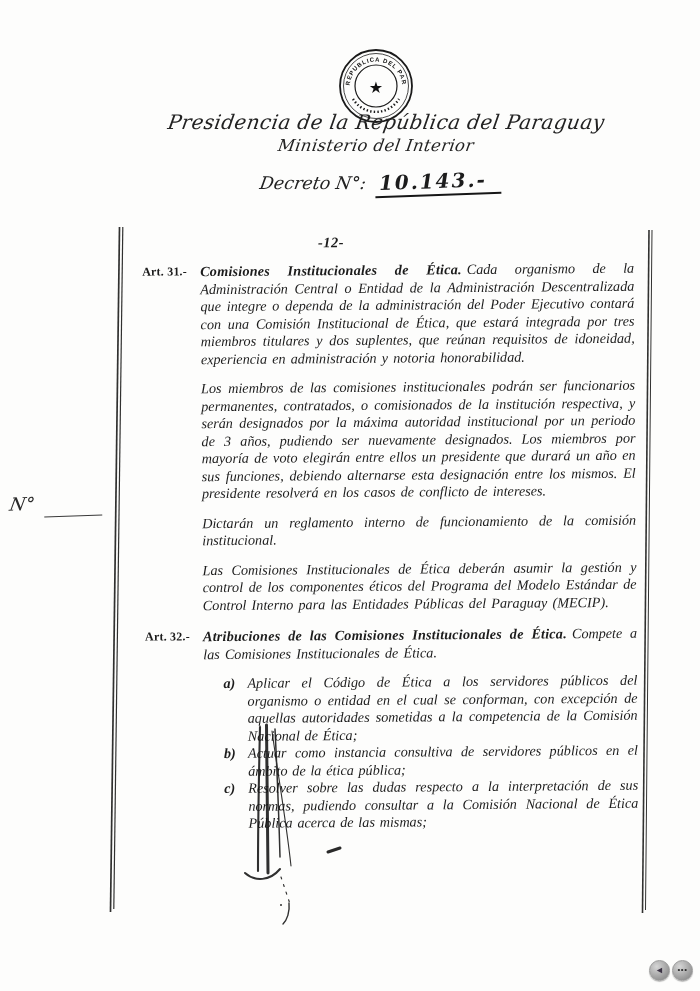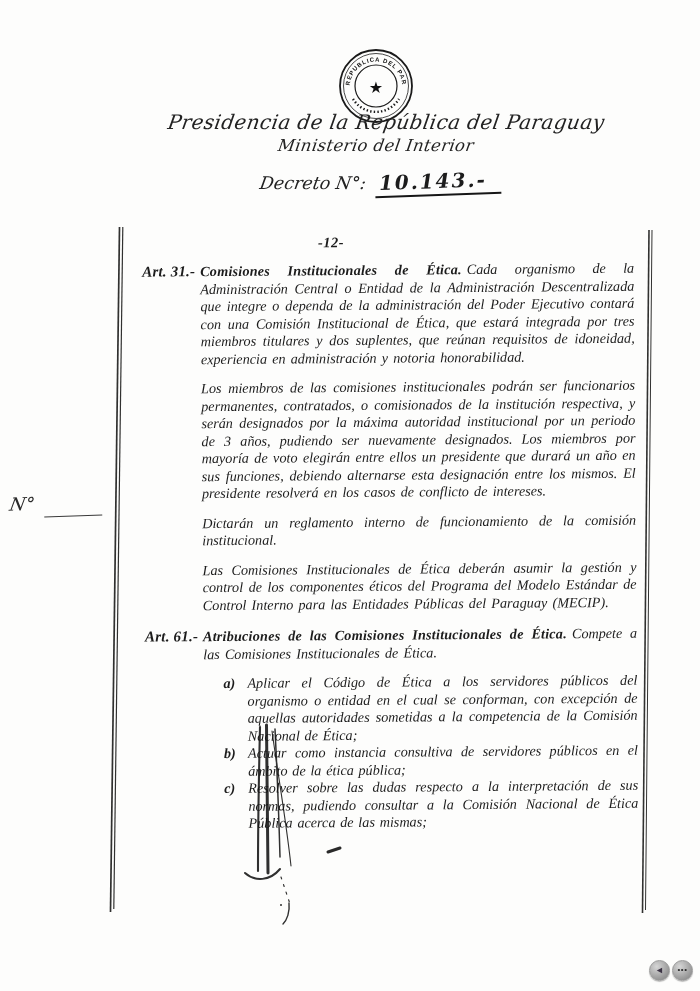--- a/index.html
+++ b/index.html
@@ -44,21 +44,21 @@
   }
   .page-number{
     position:absolute;left:0;top:234px;width:662px;
     text-align:center;font-weight:bold;font-style:italic;font-size:14.5px;
     letter-spacing:.5px;
   }
   .content{position:absolute;left:142px;top:262px;width:492px;}
   .article{display:flex;align-items:flex-start;}
   .article + .article{margin-top:14px;}
   .article-label{
-    flex:0 0 58px;font-weight:bold;font-style:italic;font-size:15px;
+    flex:0 0 58px;font-weight:bold;font-size:12px;
     line-height:17.5px;letter-spacing:.2px;
   }
   .article-body{flex:1 1 auto;width:432px;}
   .para{
     margin:0;font-style:italic;font-size:14.2px;line-height:17.5px;
     text-align:justify;word-spacing:1.6px;
   }
   .para + .para{margin-top:12px;}
   .para b{margin-right:5px;letter-spacing:.2px;}
   .ethics-list{margin-top:12px;padding-left:20px;}
@@ -134,21 +134,21 @@
         <div class="article-label">Art. 31.-</div>
         <div class="article-body">
           <p class="para"><b>Comisiones Institucionales de Ética.</b><span>Cada organismo de la Administración Central o Entidad de la Administración Descentralizada que integre o dependa de la administración del Poder Ejecutivo contará con una Comisión Institucional de Ética, que estará integrada por tres miembros titulares y dos suplentes, que reúnan requisitos de idoneidad, experiencia en administración y notoria honorabilidad.</span></p>
           <p class="para">Los miembros de las comisiones institucionales podrán ser funcionarios permanentes, contratados, o comisionados de la institución respectiva, y serán designados por la máxima autoridad institucional por un periodo de 3 años, pudiendo ser nuevamente designados. Los miembros por mayoría de voto elegirán entre ellos un presidente que durará un año en sus funciones, debiendo alternarse esta designación entre los mismos. El presidente resolverá en los casos de conflicto de intereses.</p>
           <p class="para">Dictarán un reglamento interno de funcionamiento de la comisión institucional.</p>
           <p class="para">Las Comisiones Institucionales de Ética deberán asumir la gestión y control de los componentes éticos del Programa del Modelo Estándar de Control Interno para las Entidades Públicas del Paraguay (MECIP).</p>
         </div>
       </div>
 
       <div class="article">
-        <div class="article-label">Art. 61.-</div>
+        <div class="article-label">Art. 32.-</div>
         <div class="article-body">
           <p class="para"><b>Atribuciones de las Comisiones Institucionales de Ética.</b><span>Compete a las Comisiones Institucionales de Ética.</span></p>
           <div class="ethics-list">
             <div class="list-item">
               <div class="item-marker">a)</div>
               <div class="item-text">Aplicar el Código de Ética a los servidores públicos del organismo o entidad en el cual se conforman, con excepción de aquellas autoridades sometidas a la competencia de la Comisión Nacional de Ética;</div>
             </div>
             <div class="list-item">
               <div class="item-marker">b)</div>
               <div class="item-text">Actuar como instancia consultiva de servidores públicos en el ámbito de la ética pública;</div>

